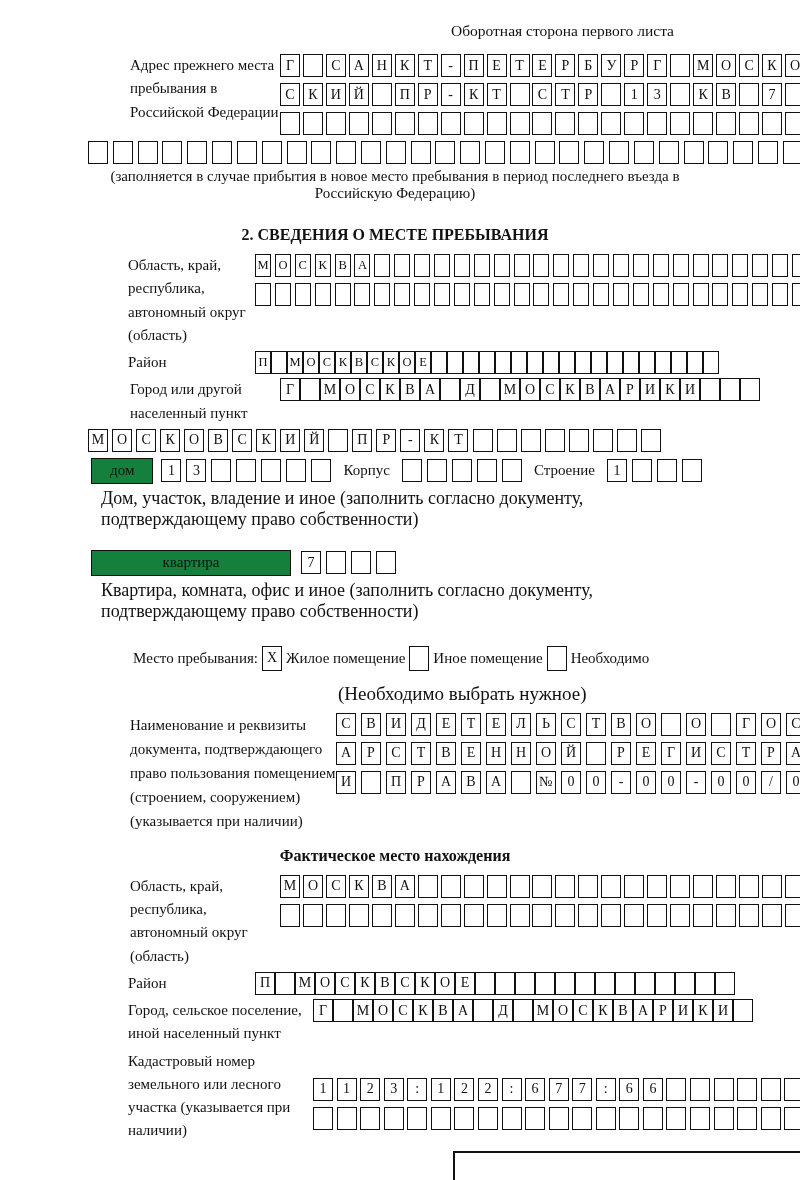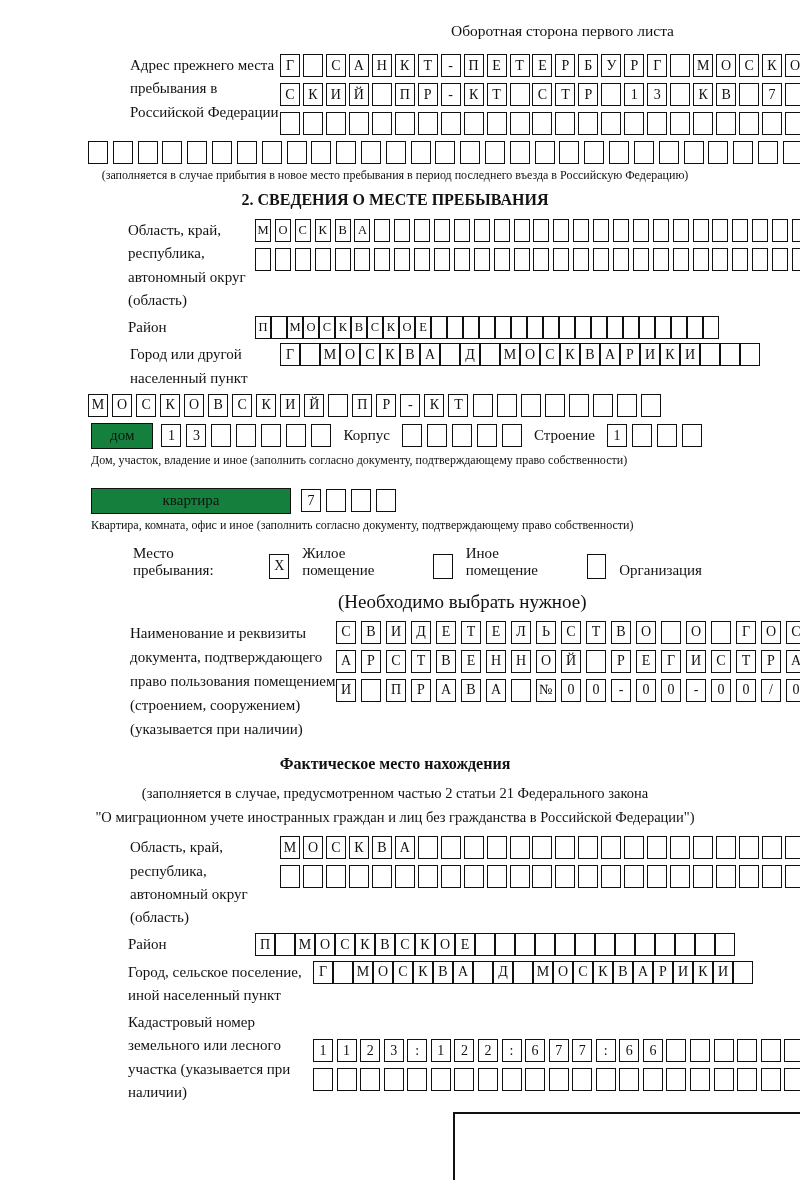--- a/index.html
+++ b/index.html
@@ -22,31 +22,31 @@
     display:flex;align-items:center;justify-content:center;
     font-size:14px;line-height:1;background:#fff;
   }
   .r24{width:548px;}
   .r29{width:573px;}
   .r29 .cell{width:16px;font-size:12.5px;}
   .r30{width:740px;margin-top:6px;}
   .r21{width:520px;}
   .r22{width:515px;}
   .inlinecells{display:flex;gap:5px;}
-  .note{font-size:12px;text-align:center;margin:4px 0 8px 0;}
+  .note{font-size:15px;text-align:center;margin:4px 0 24px 0;}
   .sect-title{font-weight:bold;text-align:center;font-size:16px;margin:8px 0 10px 0;}
   .namedbox{
     border:1.5px solid #111;height:26px;display:flex;align-items:center;justify-content:center;
     box-sizing:border-box;font-size:15px;background:#15803d;
   }
   .domrow{display:flex;align-items:center;gap:8px;margin:6px 0 2px 3px;}
   .inl-lbl{padding:0 4px;}
-  .caption{font-size:12px;margin:4px 0 6px 3px;}
+  .caption{font-size:18px;margin:4px 0 6px 13px;}
   .kvrow{display:flex;align-items:center;gap:10px;margin:20px 0 2px 3px;}
-  .chkrow{display:flex;align-items:flex-end;gap:13px;margin:12px 0 2px 45px;}
+  .chkrow{display:flex;align-items:center;gap:4px;margin:24px 0 2px 45px;}
   .checkbox{
     width:20px;height:25px;border:1.5px solid #111;box-sizing:border-box;
     display:flex;align-items:center;justify-content:center;font-size:14px;background:#fff;
   }
   .chknote{font-size:19px;margin:12px 0 8px 250px;}
   .fact-note{font-size:14.5px;text-align:center;line-height:1.5;margin-bottom:8px;}
   .stamp-wrap{margin-left:365px;margin-top:8px;width:372px;}
   .stamp-box{width:365px;height:175px;border:2px solid #111;box-sizing:border-box;background:#fff;}
   .mb2{margin-bottom:2px;}
 </style>
@@ -378,21 +378,21 @@
   </div>
   <div class="caption">Квартира, комната, офис и иное (заполнить согласно документу, подтверждающему право собственности)</div>
 
   <div class="chkrow">
     <span>Место пребывания:</span>
     <span class="checkbox">X</span>
     <span>Жилое помещение</span>
     <span class="checkbox"></span>
     <span>Иное помещение</span>
     <span class="checkbox"></span>
-    <span>Организация</span>
+    <span>Необходимо</span>
   </div>
   <div class="chknote">(Необходимо выбрать нужное)</div>
 
   <div class="field">
     <div class="lbl w235">Наименование и реквизиты документа, подтверждающего право пользования помещением (строением, сооружением) (указывается при наличии)</div>
     <div class="rows">
       <div class="cellrow r21">
           <span class="cell filled">С</span>
           <span class="cell filled">В</span>
           <span class="cell filled">И</span>
@@ -458,24 +458,20 @@
           <span class="cell filled">0</span>
           <span class="cell filled">/</span>
           <span class="cell filled">0</span>
           <span class="cell filled">0</span>
           <span class="cell filled">0</span>
         </div>
     </div>
   </div>
 
   <div class="sect-title" style="margin-top:14px">Фактическое место нахождения</div>
-  <div class="fact-note">
-    <span class="mb2" style="display:block">(заполняется в случае, предусмотренном частью 2 статьи 21 Федерального закона</span>
-    <span style="display:block">"О миграционном учете иностранных граждан и лиц без гражданства в Российской Федерации")</span>
-  </div>
 
   <div class="field">
     <div class="lbl w150">Область, край, республика, автономный округ (область)</div>
     <div class="rows">
       <div class="cellrow r24">
           <span class="cell filled">М</span>
           <span class="cell filled">О</span>
           <span class="cell filled">С</span>
           <span class="cell filled">К</span>
           <span class="cell filled">В</span>

